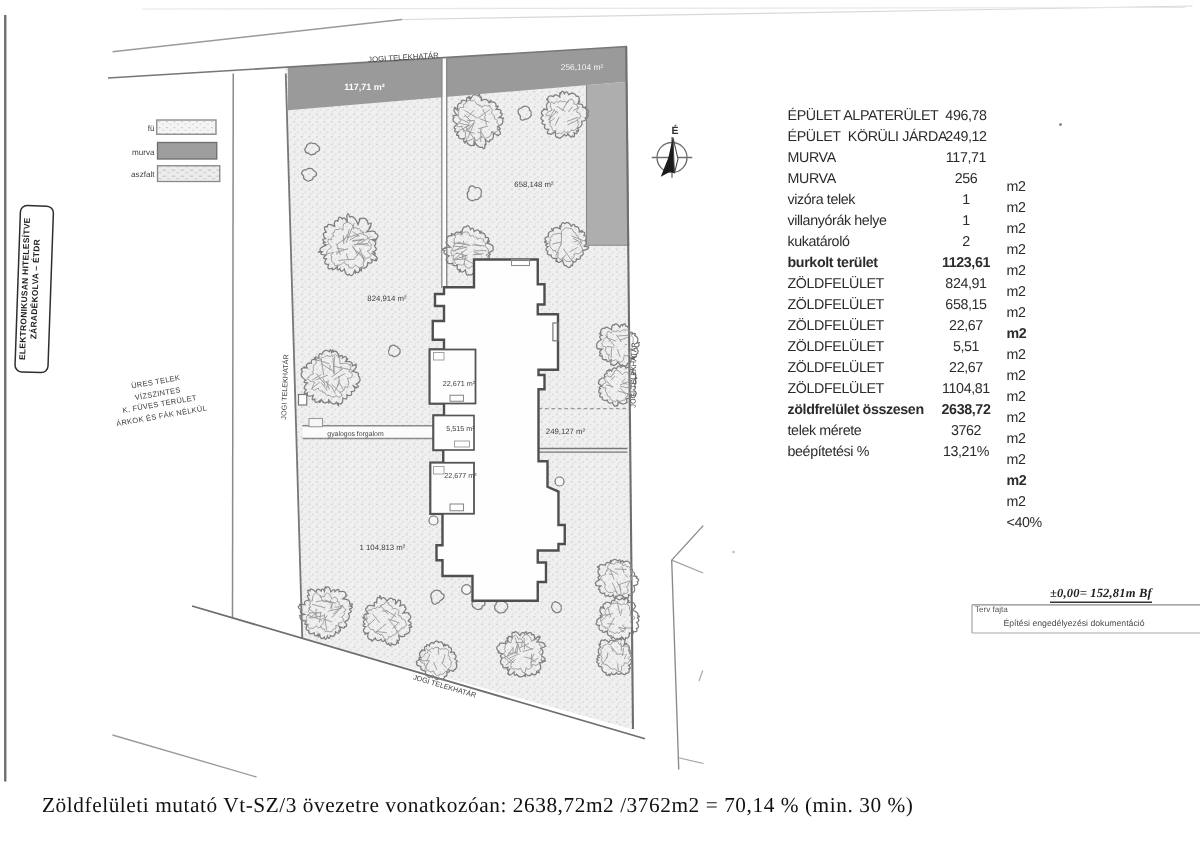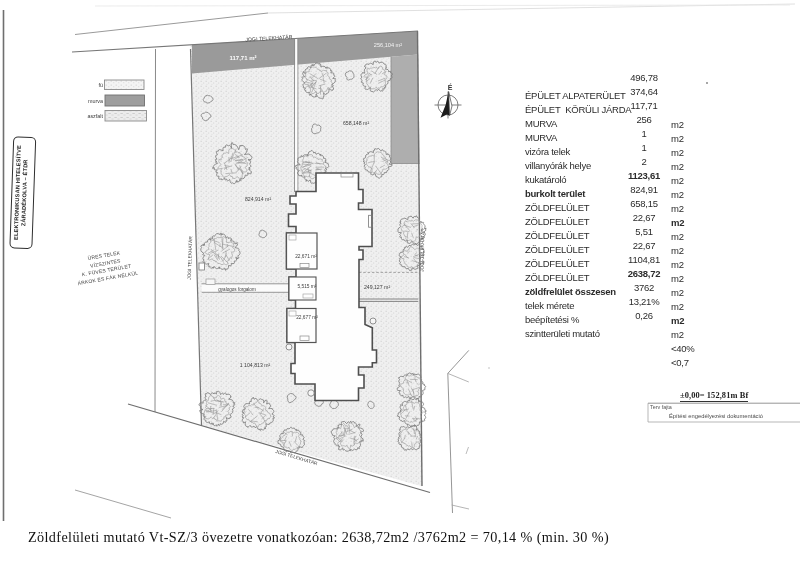--- a/index.html
+++ b/index.html
@@ -2,33 +2,33 @@
 <html><head><meta charset="utf-8"><style>
 html,body{margin:0;padding:0;background:#fff;width:800px;height:566px;overflow:hidden;
  font-family:"Liberation Sans",sans-serif;}
 #pg{position:absolute;left:0;top:0;width:800px;height:566px;background:#fff;}
 svg{position:absolute;left:0;top:0;}
 .tr{fill:none;stroke:#7e7e7e;stroke-width:0.85;}
 .tri{fill:none;stroke:#999;stroke-width:0.6;}
 .trs{fill:none;stroke:#7d7d7d;stroke-width:0.8;}
 .tbl{position:absolute;left:525px;top:71px;font-size:9.5px;color:#2b2b2b;width:175px;letter-spacing:-0.25px;}
 .tbl .rw{height:14px;line-height:14px;position:relative;white-space:nowrap;}
-.tbl .l{position:absolute;left:0;top:18px;}
+.tbl .l{position:absolute;left:0;top:0;}
 .tbl .v{position:absolute;left:96px;top:0;width:46px;text-align:center;}
 .tbl .u{position:absolute;left:146px;top:0;margin-top:47px;}
 .b{font-weight:bold;}
 .stamp{position:absolute;left:-33px;top:181px;width:110px;height:19px;border:1.4px solid #2e2e2e;
  border-radius:5px;transform:rotate(-88deg);transform-origin:center;text-align:center;
  font-size:5.6px;font-weight:bold;color:#222;line-height:6.9px;padding-top:2.4px;letter-spacing:0.2px;}
 .ures{position:absolute;left:72px;top:252px;width:68px;text-align:center;font-size:5px;
  color:#3c3c3c;line-height:7.6px;transform:rotate(-10deg);letter-spacing:0.2px;}
 .serif{font-family:"Liberation Serif",serif;}
 .bot{position:absolute;left:28px;top:529px;font-size:14.2px;letter-spacing:0.38px;color:#111;}
-.pm{position:absolute;left:680px;top:391px;font-size:8.4px;font-weight:bold;color:#222;
- border-bottom:1.3px solid #333;padding-bottom:1px;letter-spacing:0.1px;}
+.pm{position:absolute;left:700px;top:391px;font-size:8.4px;font-weight:bold;color:#222;
+ border-bottom:1.3px solid #333;padding-bottom:1px;letter-spacing:0.1px;font-style:italic;}
 .tb1{position:absolute;left:650px;top:404px;font-size:5.4px;color:#555;}
 .tb2{position:absolute;left:640px;top:412.5px;width:152px;text-align:center;font-size:5.8px;color:#4a4a4a;}
 </style></head><body>
 <div id="pg">
 <svg width="800" height="566" viewBox="0 0 800 566">
 <defs>
 <pattern id="stip" width="5" height="5" patternUnits="userSpaceOnUse">
   <rect width="5" height="5" fill="#f0f0f0"></rect>
   <rect x="0.5" y="0.8" width="1.4" height="0.9" fill="#cfcfcf"></rect>
   <rect x="3" y="2.6" width="1.2" height="0.9" fill="#d6d6d6"></rect>
@@ -213,21 +213,21 @@
 </svg>
 
 <div class="tbl">
 <div class="rw">
         <span class="l">ÉPÜLET ALPATERÜLET</span>
         <span class="v">496,78</span>
         <span class="u">m2</span>
       </div>
 <div class="rw">
         <span class="l">ÉPÜLET&nbsp; KÖRÜLI JÁRDA</span>
-        <span class="v">374,64</span>
+        <span class="v">249,12</span>
         <span class="u">m2</span>
       </div>
 <div class="rw">
         <span class="l">MURVA</span>
         <span class="v">117,71</span>
         <span class="u">m2</span>
       </div>
 <div class="rw">
         <span class="l">MURVA</span>
         <span class="v">256</span>
@@ -290,25 +290,20 @@
       </div>
 <div class="rw">
         <span class="l">telek mérete</span>
         <span class="v">3762</span>
         <span class="u">m2</span>
       </div>
 <div class="rw">
         <span class="l">beépítetési %</span>
         <span class="v">13,21%</span>
         <span class="u">&lt;40%</span>
-      </div>
-<div class="rw">
-        <span class="l">szintterületi mutató</span>
-        <span class="v">0,26</span>
-        <span class="u">&lt;0,7</span>
       </div>
 </div>
 
 <div class="stamp">ELEKTRONIKUSAN HITELESÍTVE<br>ZÁRADÉKOLVA – ÉTDR</div>
 <div class="ures">ÜRES TELEK<br>VÍZSZINTES<br>K. FÜVES TERÜLET<br>ÁRKOK ÉS FÁK NÉLKÜL</div>
 <div class="bot serif">Zöldfelületi mutató Vt-SZ/3 övezetre vonatkozóan: 2638,72m2 /3762m2 = 70,14 % (min. 30 %)</div>
 <div class="pm serif">±0,00= 152,81m Bf</div>
 <div class="tb1">Terv fajta</div>
 <div class="tb2">Építési engedélyezési dokumentáció</div>
 </div>

